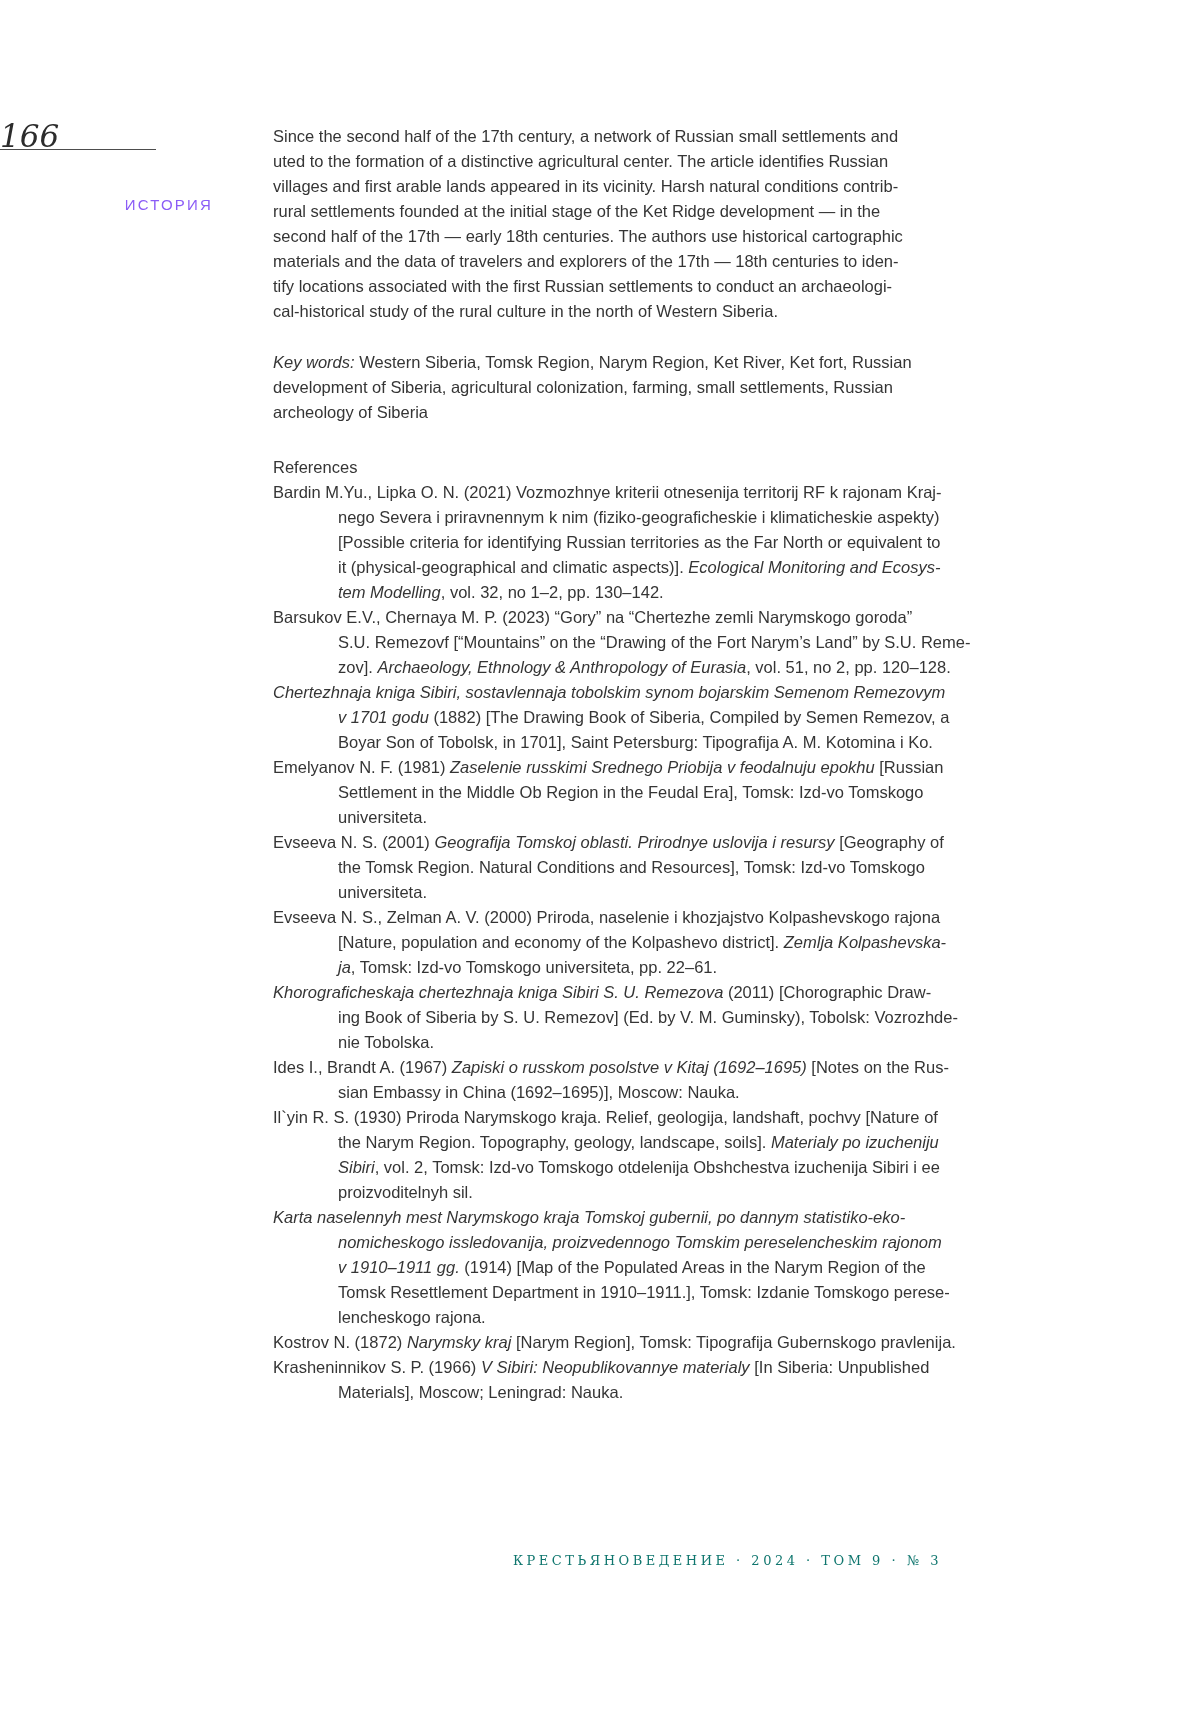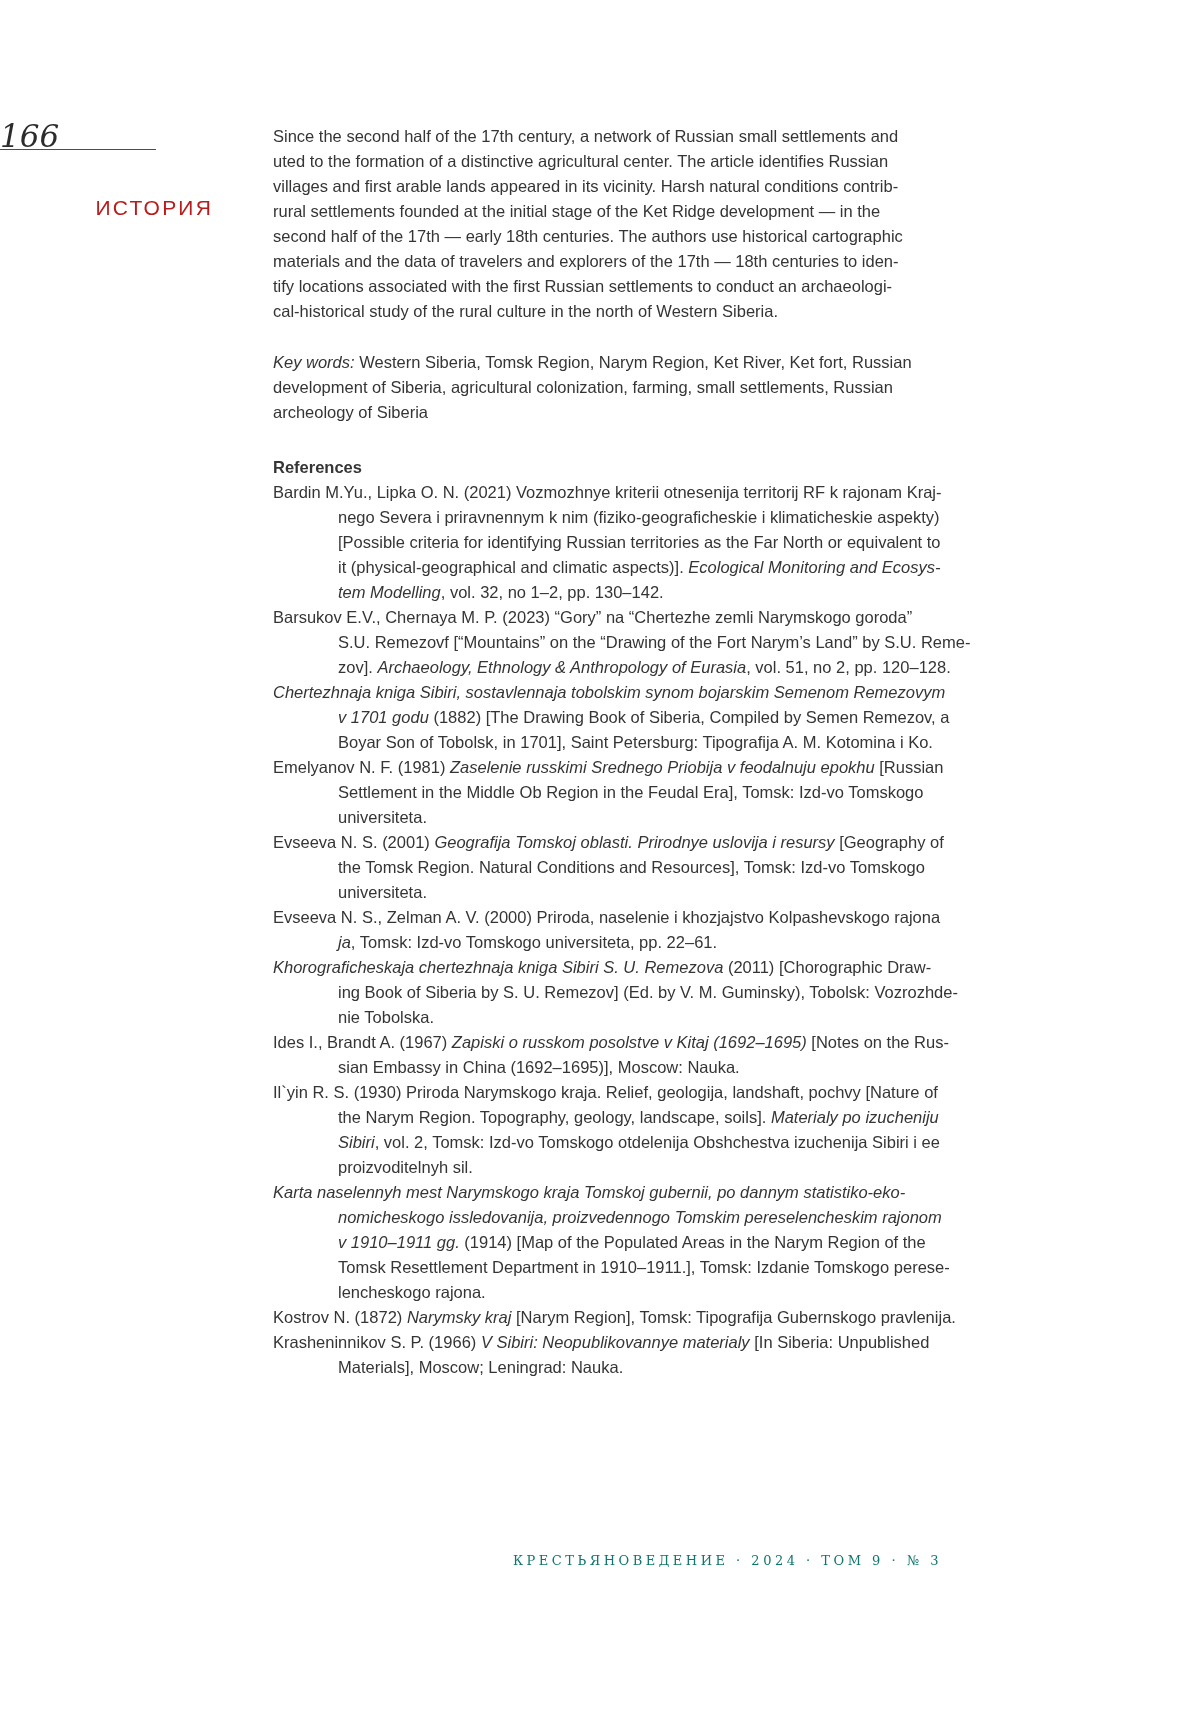--- a/index.html
+++ b/index.html
@@ -12,25 +12,25 @@
   .cont{padding-left:65px;}
   .it{font-style:italic;}
   #margin-rule{position:absolute;left:0;top:149px;width:156px;border-top:1.6px solid #4d4d4d;}
   #page-number{
     position:absolute;left:0;top:119px;width:214px;
     font-family:"DejaVu Serif","Liberation Serif",serif;font-style:italic;
     font-size:31px;line-height:1.1;color:#2c2c2c;
   }
   #section-label{
     position:absolute;left:0;top:196px;width:213px;text-align:right;
-    font-size:21px;letter-spacing:2.2px;color:#b91c1c;
+    font-size:15px;letter-spacing:2.2px;color:#8b5cf6;
   }
   #main{position:absolute;left:228px;top:124px;width:716px;margin-left:45px;}
   #keywords{margin-top:26px;}
-  #ref-heading{margin-top:30px;font-weight:bold;font-size:16.5px;line-height:25px;}
+  #ref-heading{margin-top:30px;font-weight:normal;font-size:16.5px;line-height:25px;}
   #footer{
     position:absolute;left:228px;top:1553px;width:714px;text-align:right;
     font-family:"DejaVu Serif","Liberation Serif",serif;
     font-size:13px;letter-spacing:3.5px;color:#0f766e;
   }
 </style>
 </head>
 <body>
 
 <div id="margin-rule"></div>
@@ -77,20 +77,21 @@
         <div class="line cont"><span>Settlement in the Middle Ob Region in the Feudal Era], Tomsk: Izd-vo Tomskogo</span></div>
         <div class="line cont"><span>universiteta.</span></div>
       </div>
       <div class="ref-entry">
         <div class="line"><span>Evseeva N. S. (2001) </span><span class="it">Geografija Tomskoj oblasti. Prirodnye uslovija i resursy</span><span> [Geography of</span></div>
         <div class="line cont"><span>the Tomsk Region. Natural Conditions and Resources], Tomsk: Izd-vo Tomskogo</span></div>
         <div class="line cont"><span>universiteta.</span></div>
       </div>
       <div class="ref-entry">
         <div class="line"><span>Evseeva N. S., Zelman A. V. (2000) Priroda, naselenie i khozjajstvo Kolpashevskogo rajona</span></div>
+        <div class="line cont"><span>[Nature, population and economy of the Kolpashevo district]. </span><span class="it">Zemlja Kolpashevska-</span></div>
         <div class="line cont"><span class="it">ja</span><span>, Tomsk: Izd-vo Tomskogo universiteta, pp. 22–61.</span></div>
       </div>
       <div class="ref-entry">
         <div class="line"><span class="it">Khorograficheskaja chertezhnaja kniga Sibiri S. U. Remezova</span><span> (2011) [Chorographic Draw-</span></div>
         <div class="line cont"><span>ing Book of Siberia by S. U. Remezov] (Ed. by V. M. Guminsky), Tobolsk: Vozrozhde-</span></div>
         <div class="line cont"><span>nie Tobolska.</span></div>
       </div>
       <div class="ref-entry">
         <div class="line"><span>Ides I., Brandt A. (1967) </span><span class="it">Zapiski o russkom posolstve v Kitaj (1692–1695)</span><span> [Notes on the Rus-</span></div>
         <div class="line cont"><span>sian Embassy in China (1692–1695)], Moscow: Nauka.</span></div>

